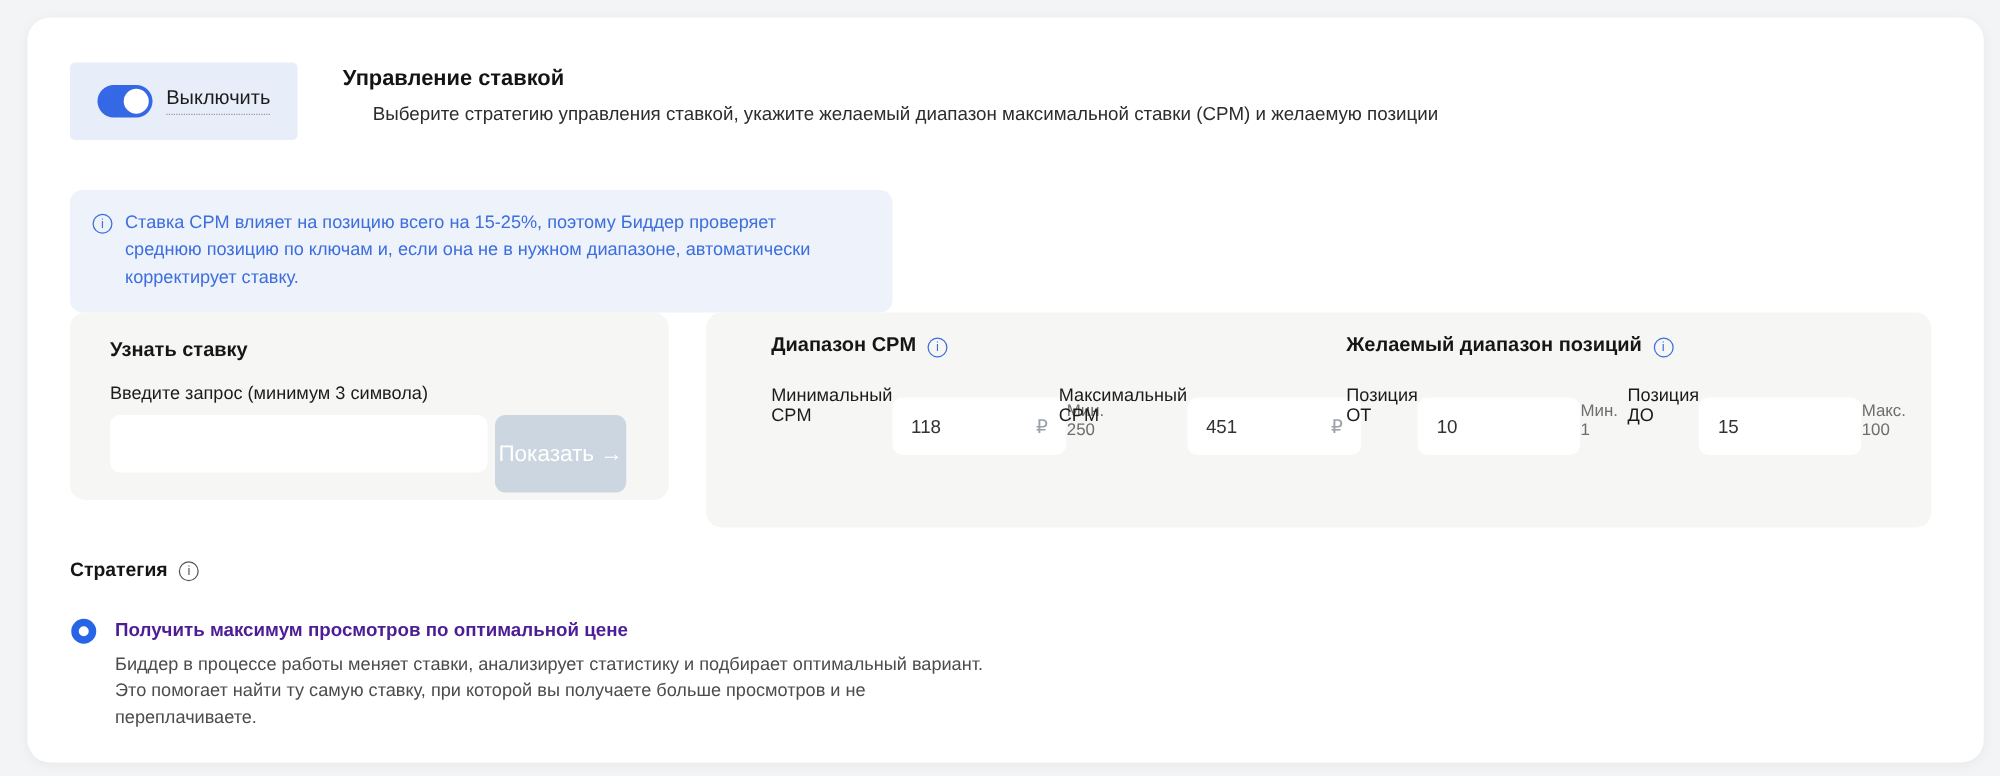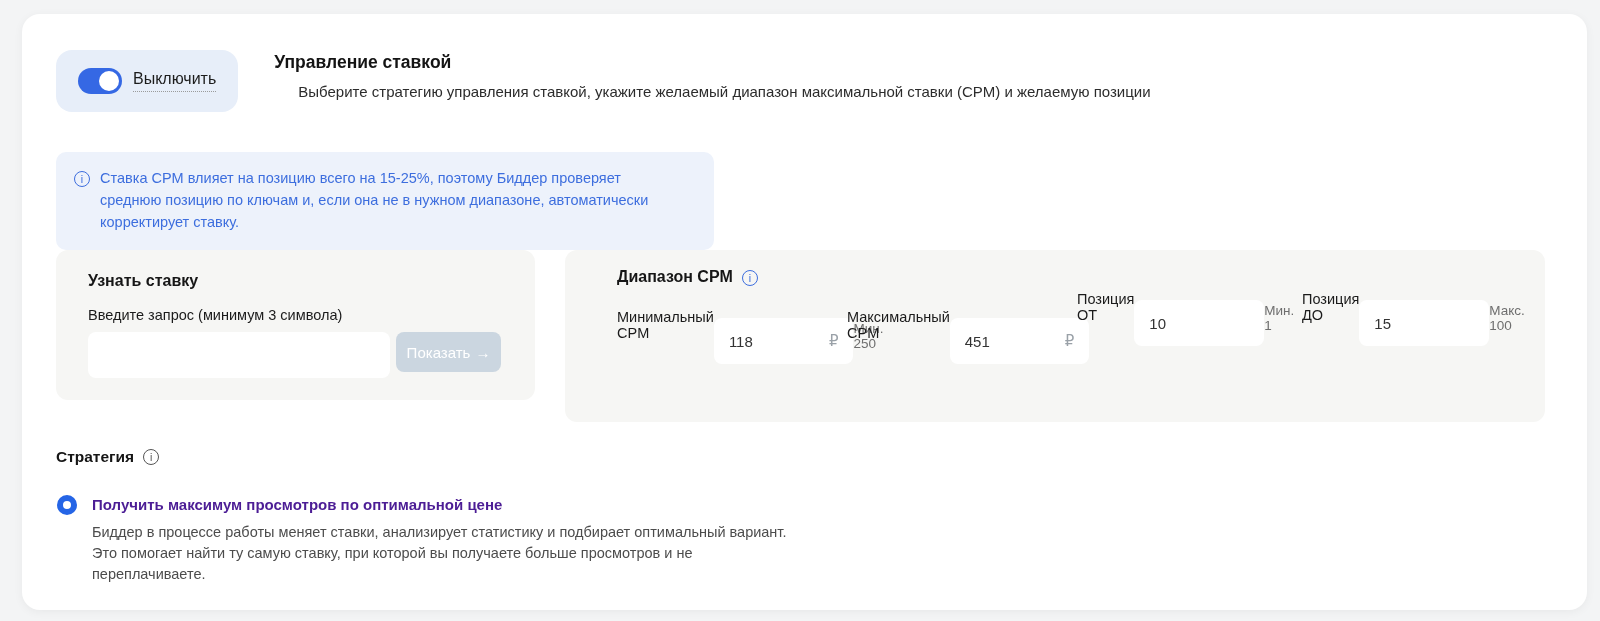--- a/index.html
+++ b/index.html
@@ -5,21 +5,21 @@
   * { margin:0; padding:0; box-sizing:border-box; }
   html,body { width:1600px; height:621px; font-family:"Liberation Sans","DejaVu Sans",sans-serif; }
   body { background:#f3f4f5; position:relative; overflow:hidden; }
 
   .card { position:absolute; left:22px; top:14px; width:1565px; height:596px;
           background:#ffffff; border-radius:18px; box-shadow:0 2px 10px rgba(0,0,0,0.05); }
 
   
   .header-row { position:absolute; left:34px; top:36px; display:flex; align-items:flex-start; gap:36px; }
   .toggle-pill { display:inline-flex; align-items:center; gap:11px; height:62px; padding:0 22px;
-                 background:#e7eef9; border-radius:16px; cursor:pointer; }
+                 background:#e7eef9; border-radius:4px; cursor:pointer; }
   .toggle { position:relative; width:44px; height:26px; border-radius:13px; background:#3568e4; flex:none; }
   .toggle .knob { position:absolute; right:3px; top:3px; width:20px; height:20px; border-radius:50%; background:#fff; }
   .toggle-label { font-size:16px; color:#1c1c1c; border-bottom:1px dotted #9b9b9b; padding-bottom:3px; }
   .header-text { padding-top:2px; }
   .title { font-size:17.5px; font-weight:700; color:#141414; }
   .subtitle { margin-top:10px; font-size:15px; color:#2c2c2c;margin-left:24px; }
 
   
   .info-banner { position:absolute; left:34px; top:138px; width:658px; padding:16px 20px 17px 18px;
                  background:#edf2fb; border-radius:10px; display:flex; gap:10px; color:#3d6ede; }
@@ -32,22 +32,22 @@
 
   
   .panels-row { position:absolute; left:34px; top:236px; display:flex; gap:30px; }
   .panel { background:#f6f6f4; border-radius:12px; }
   .left-panel { width:479px; height:150px; padding:20px 24px 0 32px; }
   .panel-title { font-size:16px; font-weight:700; color:#161616; margin-top:2px; }
   .field-label { margin-top:17px; font-size:14.5px; font-weight:500; color:#1b1b1b; }
   .input-row { margin-top:9px; display:flex; gap:6px; }
   .query-input { width:302px; height:46px; border:none; border-radius:8px; background:#fff;
                  padding:0 14px; font-size:15px; color:#333; font-family:inherit; outline:none; }
-  .show-button { width:105px; height:40px; border:none; border-radius:8px; background:#cbd6e0;
-                 color:#ffffff; font-size:15px; font-weight:500; font-family:inherit;
+  .show-button { width:105px; height:62px; border:none; border-radius:8px; background:#cbd6e0;
+                 color:#ffffff; font-size:18px; font-weight:500; font-family:inherit;
                  display:flex; align-items:center; justify-content:center; gap:5px; }
 
   .right-panel { width:980px; height:172px; position:relative; }
   .group { position:absolute; top:18px; }
   .cpm-group { left:52px; }
   .pos-group { left:512px; }
   .group-title-row { display:flex; align-items:flex-end; gap:9px; }
   .group-title { font-size:16px; font-weight:700; color:#161616; }
   .group .info-icon { color:#3d6ede; cursor:pointer; }
   .fields-row { display:flex; margin-top:23px; }
@@ -130,20 +130,24 @@
             <div class="f-input-wrap">
               <input class="f-input" type="text" value="451" style="">
               <span class="f-suffix">₽</span>
             </div>
             <div class="f-hint"></div>
           </div>
         </div>
       </div>
 
       <div class="group pos-group">
+        <div class="group-title-row">
+          <span class="group-title">Желаемый диапазон позиций</span>
+          <span class="info-icon"></span>
+        </div>
         <div class="fields-row">
           <div class="field">
             <div class="f-label">Позиция ОТ</div>
             <div class="f-input-wrap">
               <input class="f-input" type="text" value="10" style="">
             </div>
             <div class="f-hint">Мин. 1</div>
           </div>
           <div class="field">
             <div class="f-label">Позиция ДО</div>

